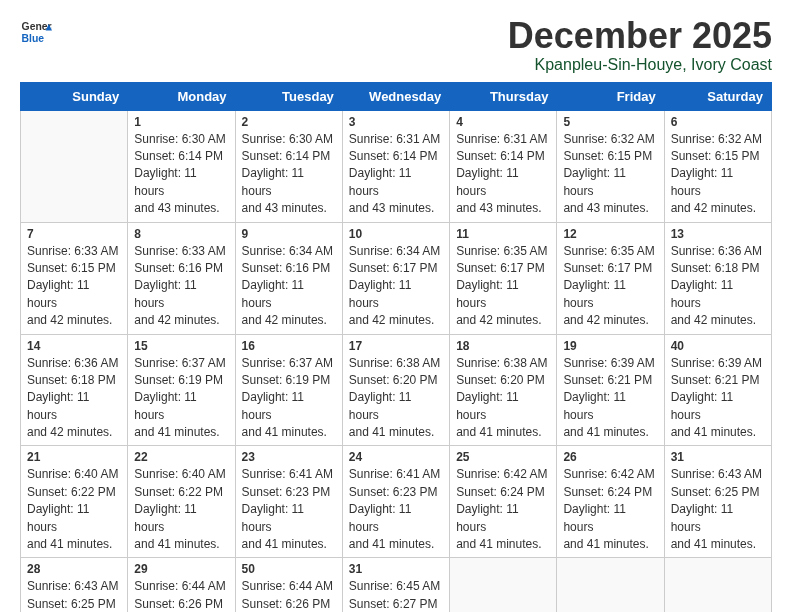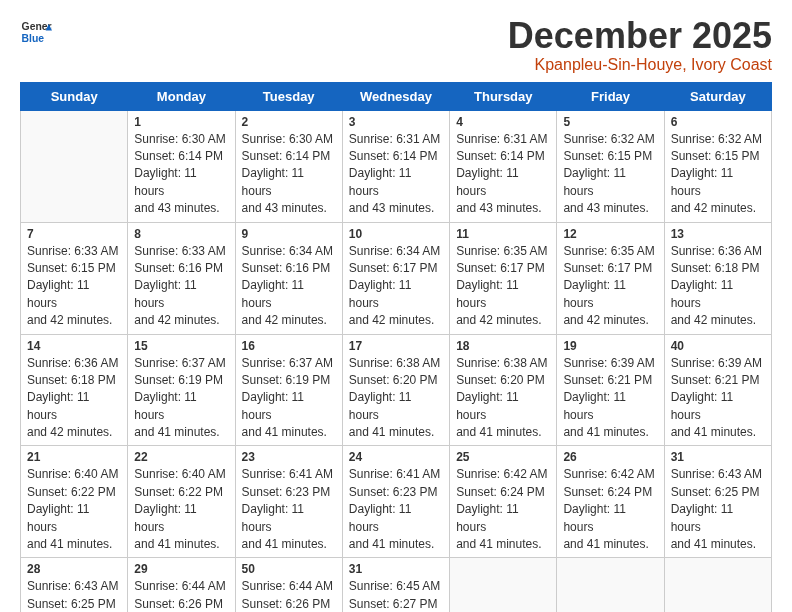--- a/index.html
+++ b/index.html
@@ -30,34 +30,34 @@
       margin-left: 36px;
     }
     .calendar-title {
       font-size: 36px;
       font-weight: bold;
       color: #333;
       line-height: 1.1;
     }
     .calendar-subtitle {
       font-size: 16px;
-      color: #c2410c;
+      color: #14532d;
     }
     .calendar {
       width: 100%;
       border-collapse: collapse;
       border: 1px solid #ccc;
     }
     .calendar th {
       background-color: #1565c0;
       color: #fff;
       font-size: 13px;
       font-weight: bold;
       padding: 6px 8px;
-      text-align: center;
+      text-align: right;
       border: 1px solid #1565c0;
     }
     .calendar td {
       border: 1px solid #ccc;
       vertical-align: top;
       padding: 4px 6px;
       font-size: 10.5px;
       color: #333;
       width: calc(100% / 7);
       min-height: 80px;

